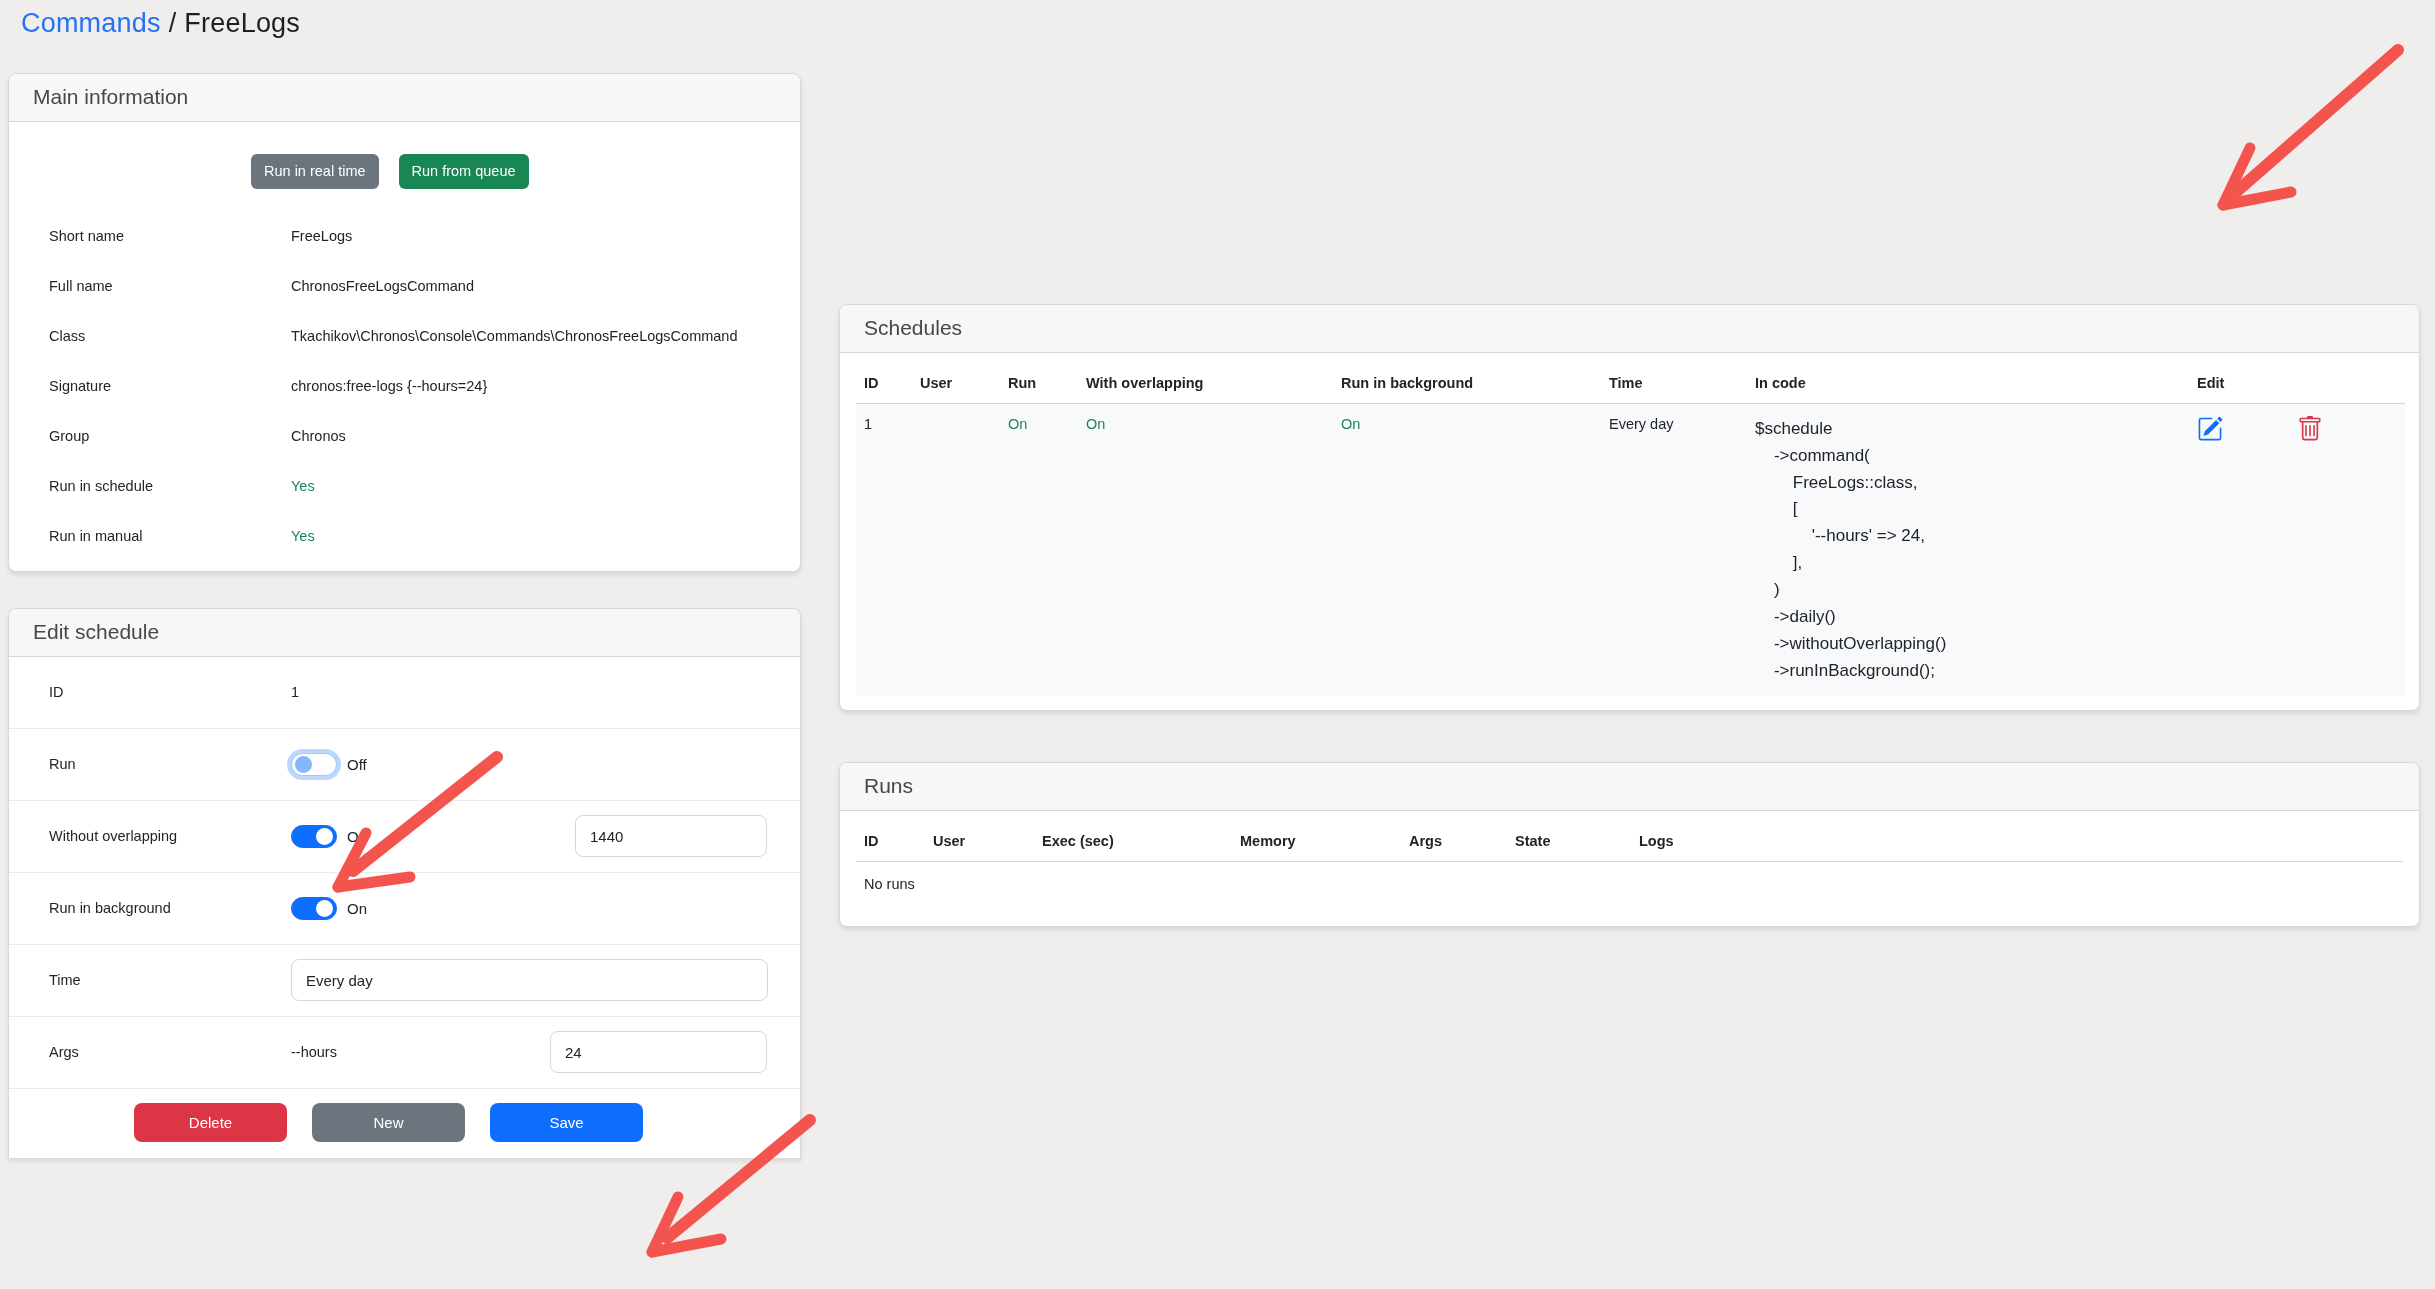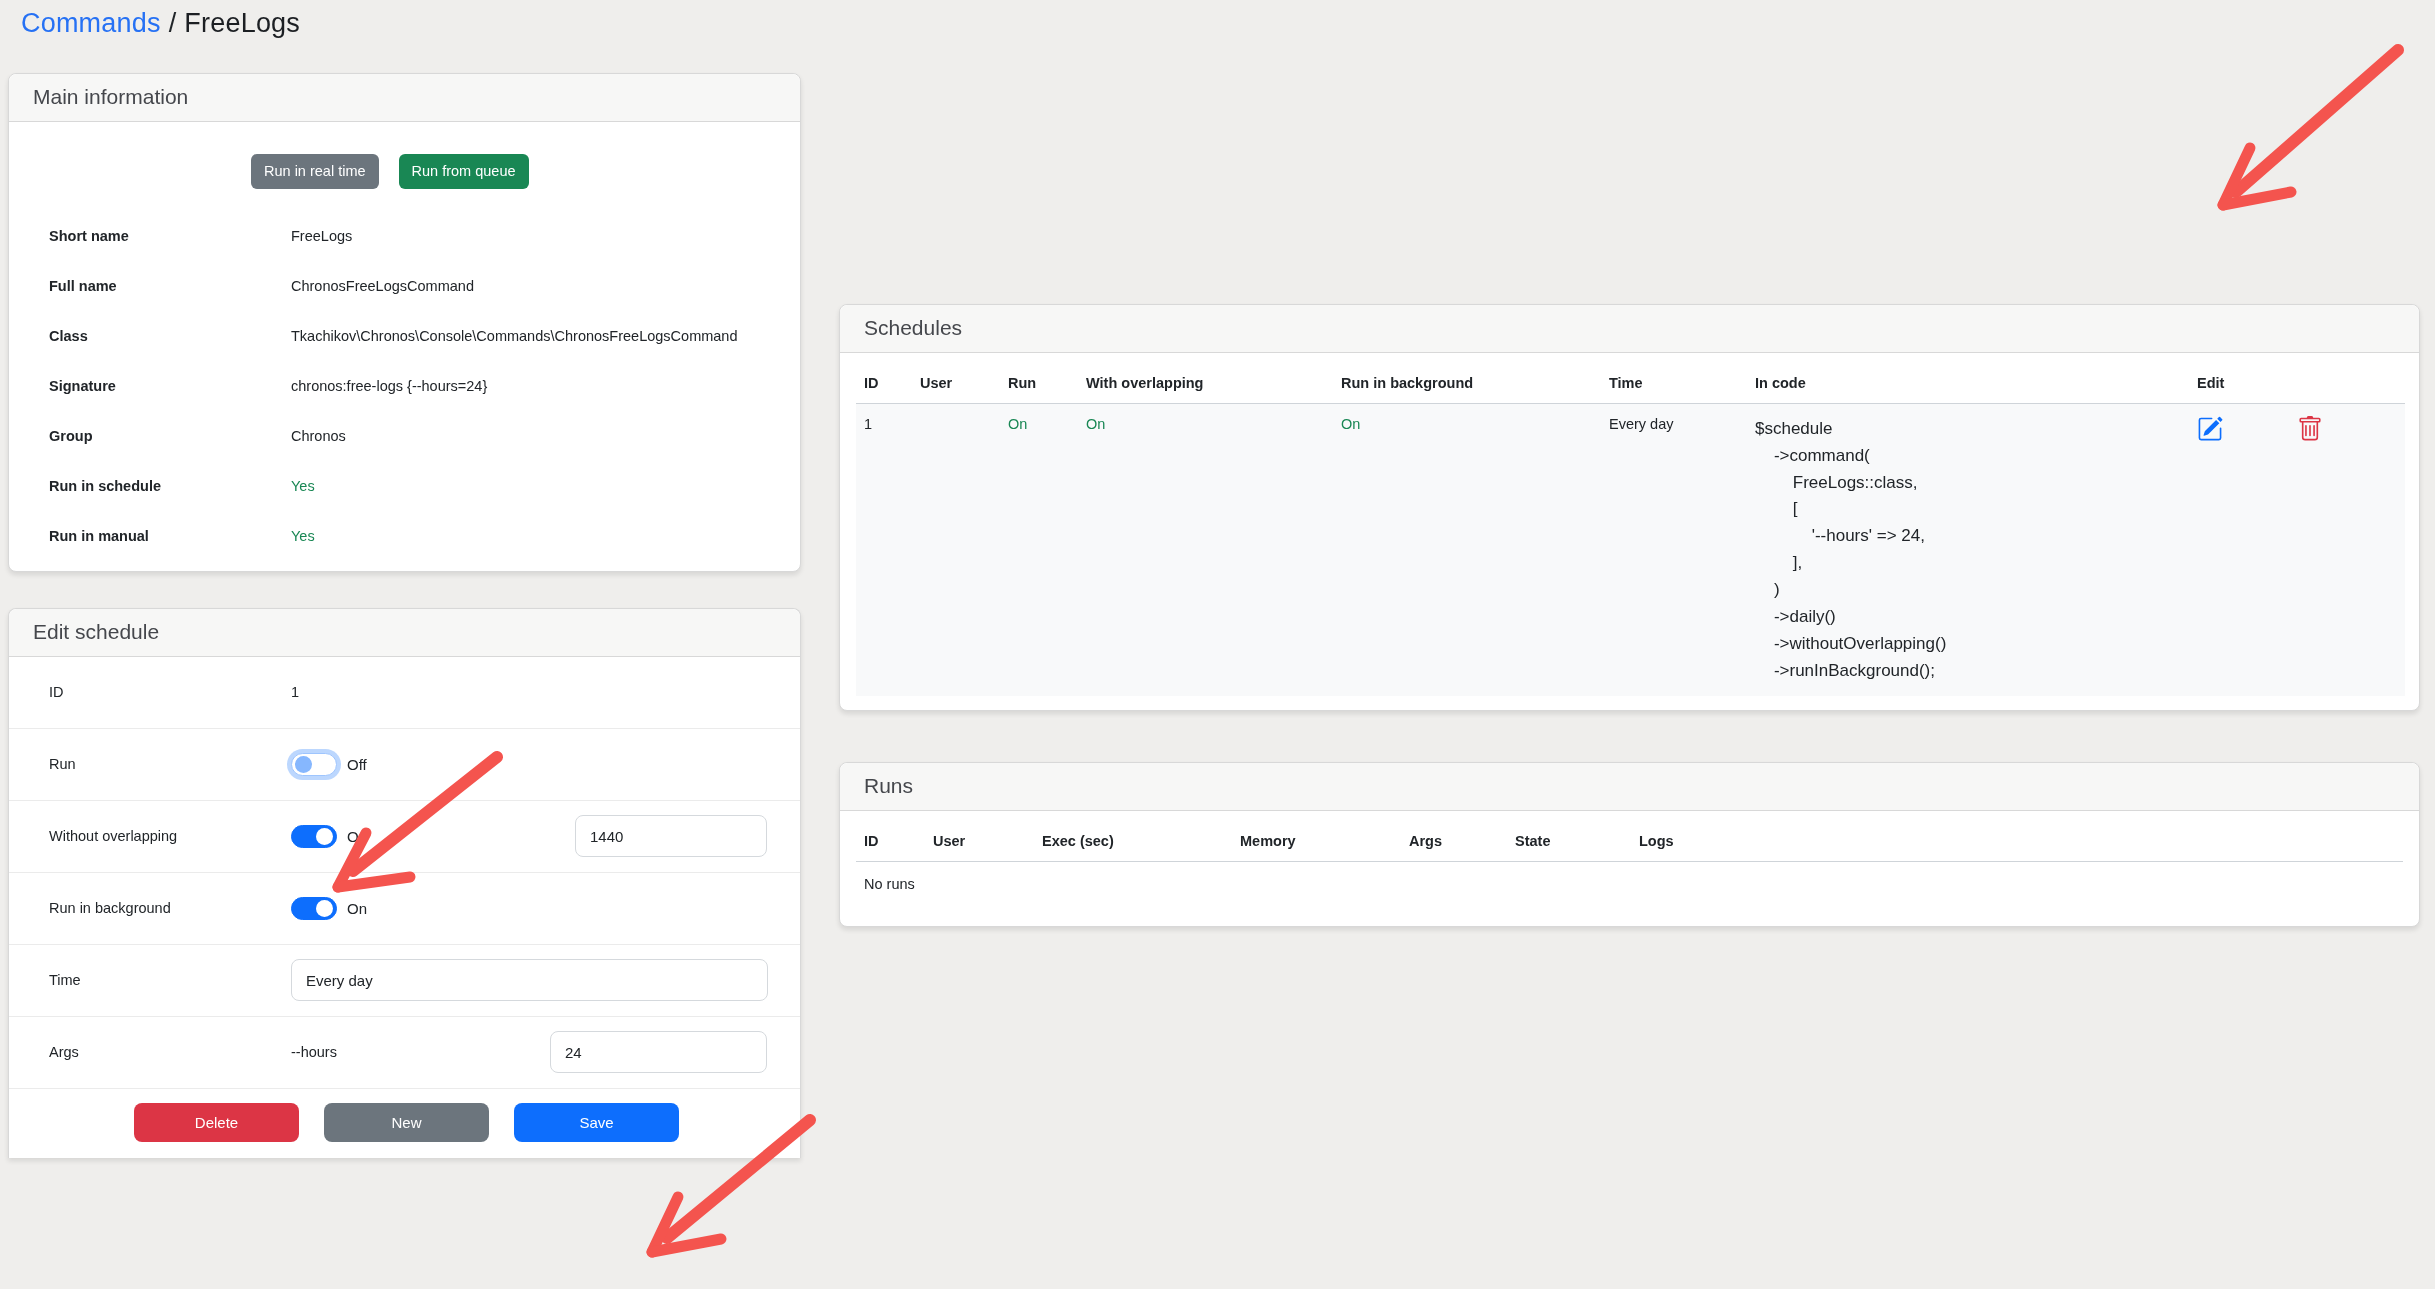--- a/index.html
+++ b/index.html
@@ -42,21 +42,21 @@
   .mi-body { padding:22px 32px 10px 40px; }
   .btn-row { display:flex; gap:20px; margin:10px 0 22px 202px; }
   .btn {
     display:inline-block; border:none; cursor:pointer;
     color:#fff; font-size:14.5px; font-family:inherit;
     padding:8px 13px; border-radius:6px; line-height:1.3;
   }
   .btn-gray  { background:#6c757d; }
   .btn-green { background:#198754; }
   .mi-row { display:flex; padding:17px 0; }
-  .mi-label { width:242px; flex:0 0 242px; color:#212529;font-weight:bold; }
+  .mi-label { width:242px; flex:0 0 242px; color:#212529; }
   .mi-value { width:470px; word-wrap:break-word; overflow-wrap:anywhere; }
   .green-text { color:#198754; }
 
   
   table { border-collapse:collapse; width:100%; table-layout:fixed; }
   th { text-align:left; font-size:14.5px; font-weight:700; padding:12px 8px; border-bottom:1px solid #cfd4d9; }
   td { font-size:14.5px; padding:12px 8px; vertical-align:top; }
   .tbl-wrap { padding:10px 16px 14px 16px; }
   tr.striped { background:#f8f9fa; }
 
@@ -92,21 +92,21 @@
     font-family:inherit; font-size:15px; color:#212529;
     border:1px solid #d5d9dd; border-radius:8px;
     height:42px; padding:0 14px; outline:none; background:#fff;
   }
   .input-1440 { width:192px; margin-left:auto; }
   .input-time { width:477px; }
   .input-24   { width:217px; margin-left:auto; }
   .arg-name { width:250px; }
 
   .es-footer { display:flex; gap:25px; padding:14px 0 16px 125px; background:#fff; }
-  .btn-lg { width:165px; text-align:center; padding:10px 0; border-radius:8px; font-size:15px; }
+  .btn-lg { width:153px; text-align:center; padding:10px 0; border-radius:8px; font-size:15px; }
   .btn-red  { background:#dc3545; }
   .btn-blue { background:#0d6efd; }
 
   
   .arrows { position:absolute; left:0; top:0; width:2435px; height:1289px; pointer-events:none; z-index:20; }
 </style>
 </head>
 <body>
 
 <div class="page">

